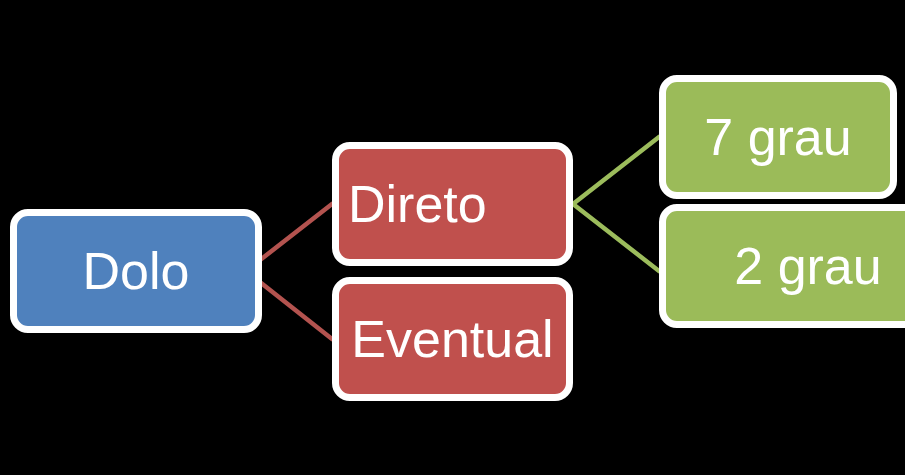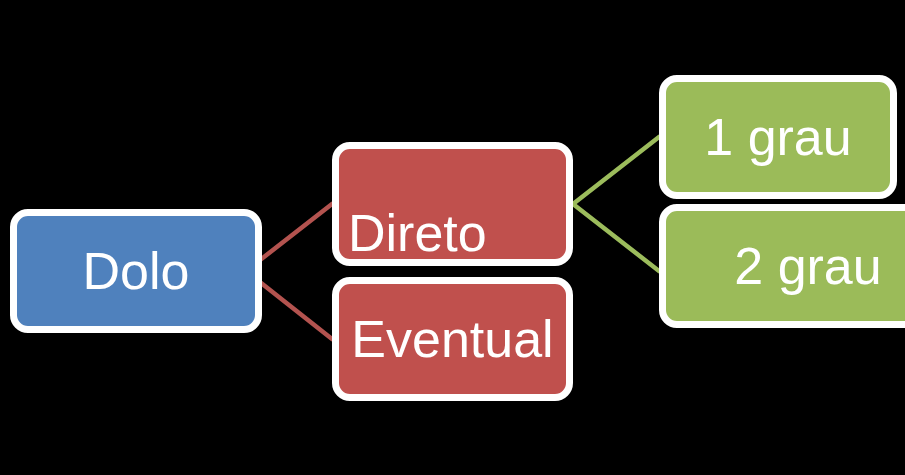--- a/index.html
+++ b/index.html
@@ -39,21 +39,20 @@
   }
   .node-dolo {
     left: 10px; top: 209px; width: 252px; height: 124px;
     background: var(--node-blue, #4f81bd);
   }
   .node-direto {
     left: 332px; top: 142px; width: 241px; height: 124px;
     background: var(--node-red, #c0504d);
     justify-content: flex-start;
     padding-left: 9px;
-    align-items: flex-end;
   }
   .node-eventual {
     left: 332px; top: 277px; width: 241px; height: 124px;
     background: var(--node-red, #c0504d);
   }
   .node-grau1 {
     left: 659px; top: 75px; width: 238px; height: 124px;
     background: var(--node-green, #9bbb59);
   }
   .node-grau2 {
@@ -83,20 +82,20 @@
 
   <div class="node node-direto">
     <span class="node-label">Direto</span>
   </div>
 
   <div class="node node-eventual">
     <span class="node-label">Eventual</span>
   </div>
 
   <div class="node node-grau1">
-    <span class="node-label">1 grau</span>
+    <span class="node-label">7 grau</span>
   </div>
 
   <div class="node node-grau2">
     <span class="node-label">2 grau</span>
   </div>
 
 </div>
 
 </body></html>

